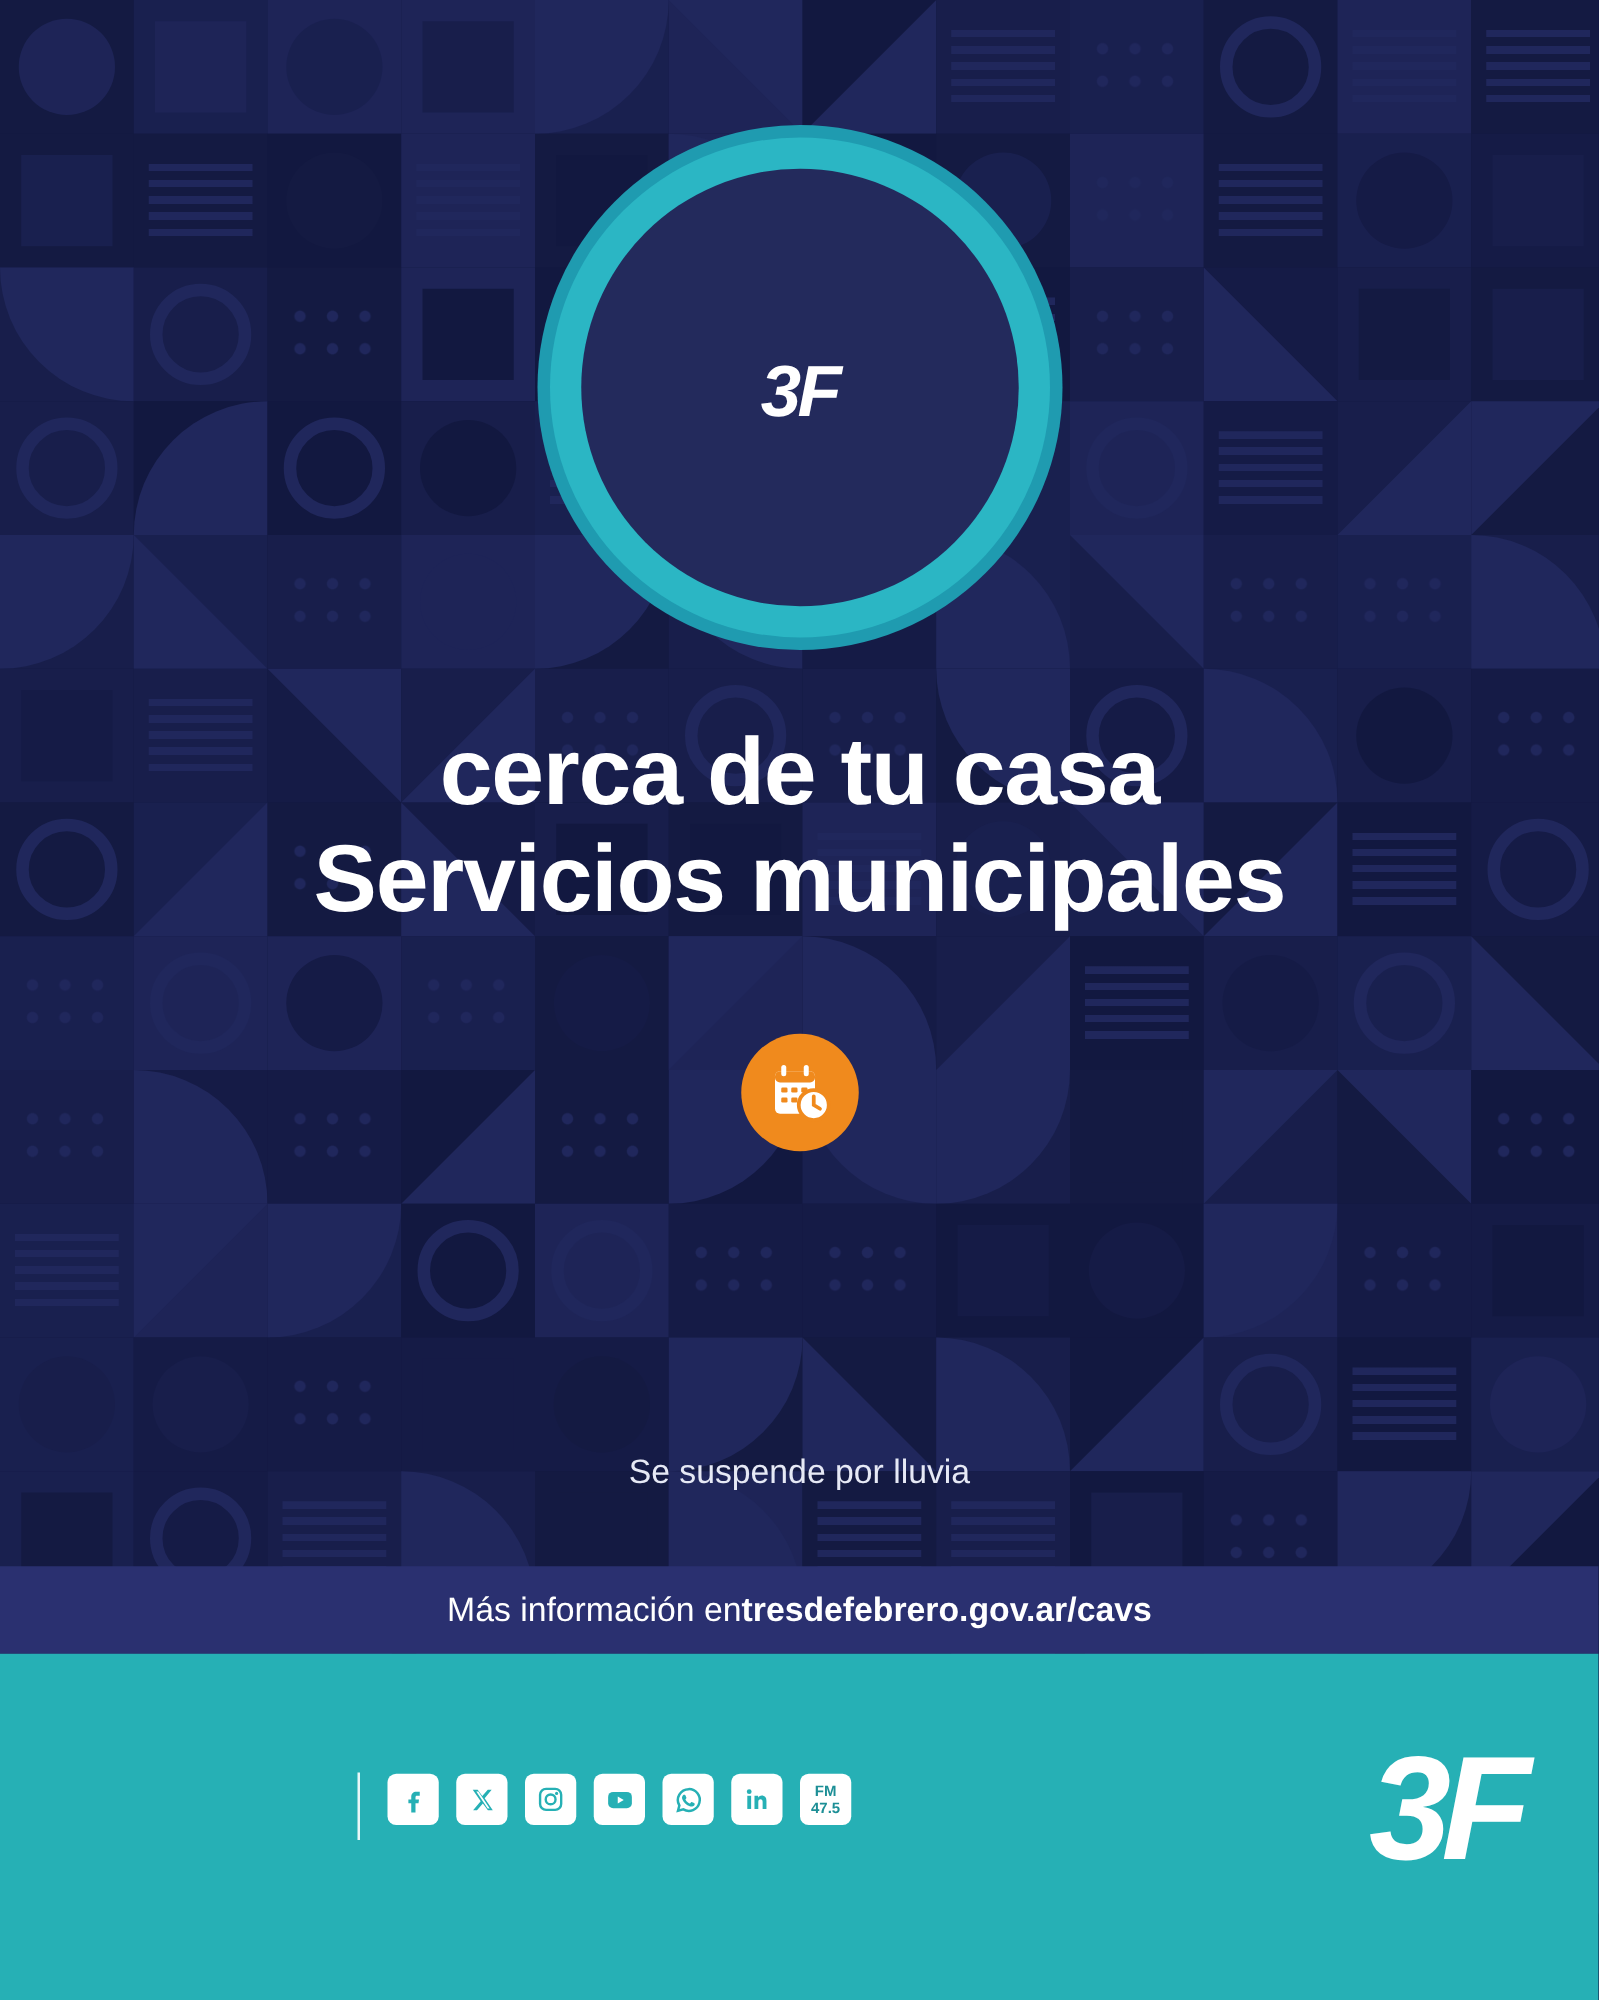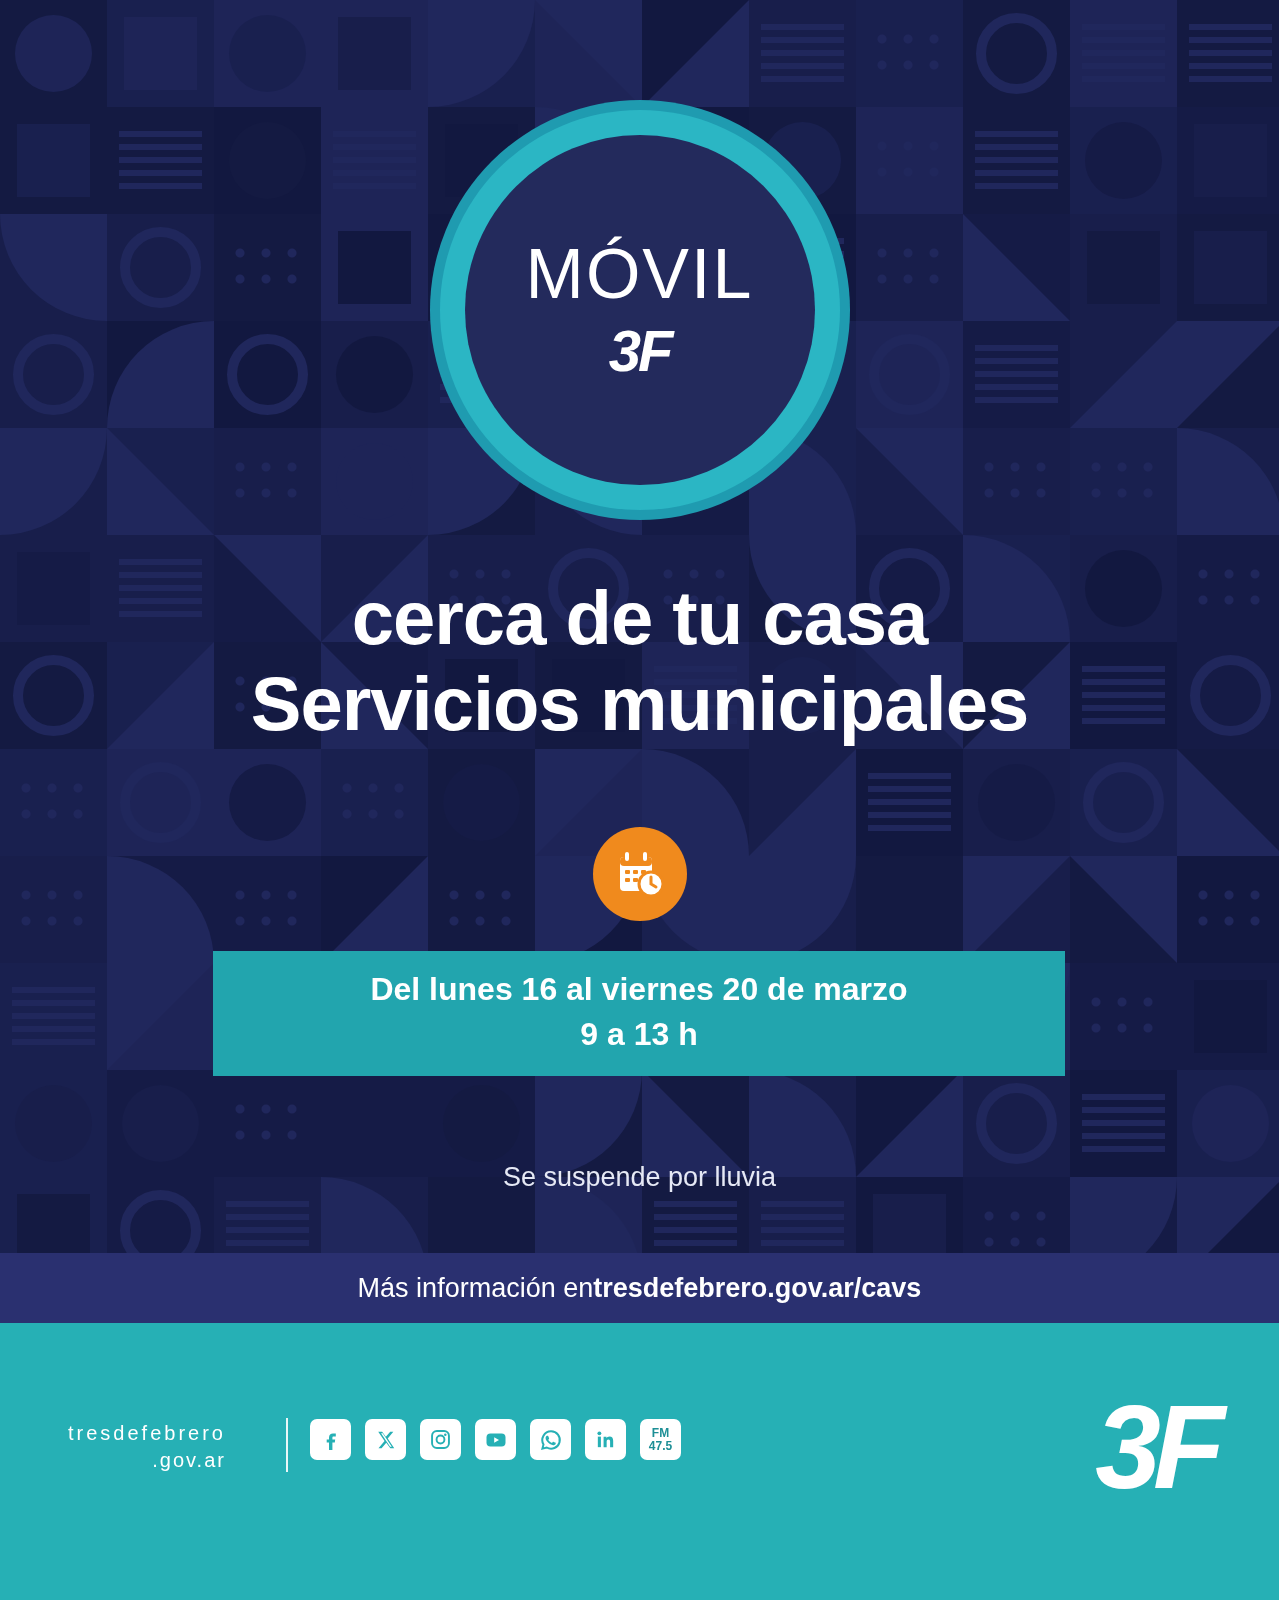--- a/index.html
+++ b/index.html
@@ -617,21 +617,20 @@
       <div class="bg-cell" style="left: 1070px; top: 1498px; width: 107px; height: 107px; background: rgb(46, 55, 120); border-radius: 0px 0px 0px 100%;"></div>
       <div class="bg-cell" style="left: 1177px; top: 1498px; width: 107px; height: 107px; background: rgb(27, 33, 80);"></div>
       <div class="bg-cell" style="left: 1177px; top: 1498px; width: 107px; height: 107px; background: rgb(46, 55, 120); border-radius: 0px 0px 100%;"></div>
     </div>
   <div class="bg-dim"></div>
 
   <div class="badge-wrap">
     <div class="badge-ring-outer"></div>
     <div class="badge-ring-mid"></div>
     <div class="badge-inner">
-      <div class="badge-movil">MÓVIL</div>
       <div class="badge-3f">3F</div>
     </div>
   </div>
 
   <div class="headline">
     <div>cerca de tu casa</div>
     <div>Servicios municipales</div>
   </div>
 
   <div class="cal-icon">
@@ -643,39 +642,31 @@
       <rect x="13" y="24" width="5" height="4" rx="1" fill="#f08a1d"></rect>
       <rect x="21" y="24" width="5" height="4" rx="1" fill="#f08a1d"></rect>
       <rect x="29" y="24" width="5" height="4" rx="1" fill="#f08a1d"></rect>
       <rect x="13" y="32" width="5" height="4" rx="1" fill="#f08a1d"></rect>
       <rect x="21" y="32" width="5" height="4" rx="1" fill="#f08a1d"></rect>
       <circle cx="39" cy="38" r="12" fill="#ffffff" stroke="#f08a1d" stroke-width="3"></circle>
       <path d="M39 31 L39 38 L44 41" stroke="#f08a1d" stroke-width="3" fill="none" stroke-linecap="round"></path>
     </svg>
   </div>
 
-  <div class="bar-date">
-    <div>Del lunes 16 al viernes 20 de marzo</div>
-    <div>9 a 13 h</div>
-  </div>
 
 
   <div class="rain-note">Se suspende por lluvia</div>
 
   <div class="more-strip">
     <span>Más información en </span>
     <b>tresdefebrero.gov.ar/cavs</b>
   </div>
 
   <div class="footer"></div>
 
-  <div class="footer-url">
-    <span>tresdefebrero</span>
-    <span class="u2">.gov.ar</span>
-  </div>
   <div class="footer-divider"></div>
 
   <div class="social-row">
     <div class="soc">
       <svg width="24" height="24" viewBox="0 0 24 24">
           <path fill="#26b0b5" d="M14.5 8.5h2.3V5.4h-2.8c-2.4 0-4 1.6-4 4v2.1H7.7v3.1H10V22h3.4v-7.4h2.4l.4-3.1h-2.8V9.9c0-.9.3-1.4 1.1-1.4z"></path>
         </svg>
     </div>
     <div class="soc">
       <svg width="22" height="22" viewBox="0 0 24 24">

